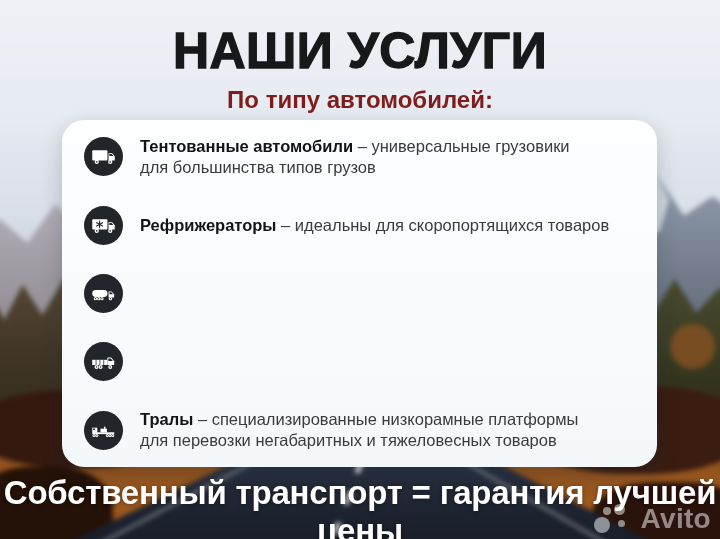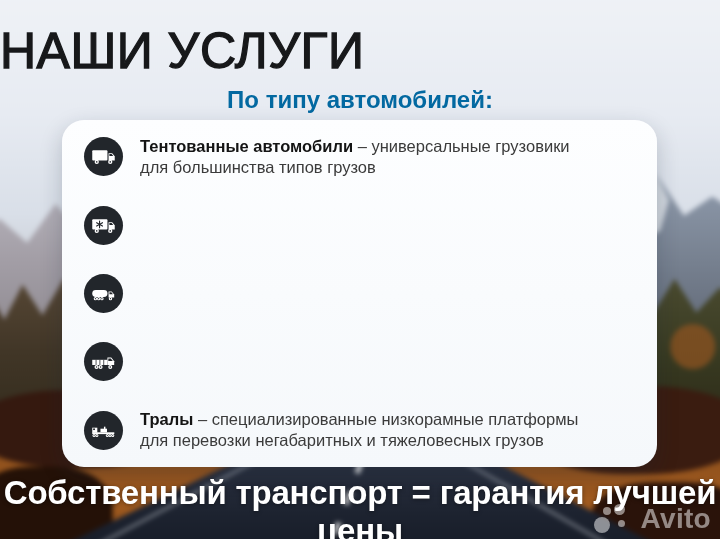--- a/index.html
+++ b/index.html
@@ -43,27 +43,27 @@
     clip-path:polygon(45% 0,57% 0,93% 100%,7% 100%);}
   .edge-left{left:322px;top:420px;width:2.5px;height:262px;background:#ccd1d6;opacity:.45;
     transform:rotate(62deg);transform-origin:top center;}
   .edge-right{left:398px;top:420px;width:2.5px;height:246px;background:#ccd1d6;opacity:.45;
     transform:rotate(-60deg);transform-origin:top center;}
   .center-dashes{left:370px;top:424px;width:5px;height:108px;
     background:repeating-linear-gradient(180deg,rgba(255,255,255,.85) 0 13px,rgba(255,255,255,0) 13px 32px);
     transform:rotate(20deg);transform-origin:top center;}
   
   .title{
-    position:absolute;top:22px;left:0;right:0;
-    font-size:50px;font-weight:normal;letter-spacing:.5px;color:#17181a;
+    position:absolute;top:22px;left:0;right:0;text-align:center;
+    font-size:50px;font-weight:bold;letter-spacing:.5px;color:#17181a;
     -webkit-text-stroke:1.3px #17181a;
   }
   .subtitle{
     position:absolute;top:86px;left:0;right:0;text-align:center;
-    font-size:24px;font-weight:bold;color:#0369a1;
+    font-size:24px;font-weight:bold;color:#7f1d1d;
   }
   .card{
     position:absolute;left:62px;top:120px;width:595px;height:347px;box-sizing:border-box;
     background:linear-gradient(180deg,#fdfeff 0%,#f5f8fb 100%);
     border-radius:22px;box-shadow:0 8px 22px rgba(25,35,55,.22);
     padding:16px 18px 16px 22px;
     display:flex;flex-direction:column;justify-content:space-between;
   }
   .service{display:flex;align-items:center;gap:17px;}
   .icon-wrap{
@@ -149,20 +149,24 @@
             <line x1="11.1" y1="9.5" x2="5.9" y2="12.5"></line>
           </g>
           <path d="M16.5 9h3.2l2.3 2.8v3.7h-5.5z"></path>
           <path d="M17.2 9.8h2l1.5 1.8h-3.5z" fill="#22262b"></path>
           <circle cx="6" cy="16.8" r="1.9"></circle>
             <circle cx="18" cy="16.8" r="1.9"></circle>
           <circle cx="6" cy="16.8" r="0.7" fill="#22262b"></circle>
             <circle cx="18" cy="16.8" r="0.7" fill="#22262b"></circle>
         </svg>
       </span>
+      <p class="service-text">
+        <b>Рефрижераторы</b>
+        <span class="desc">– идеальны для скоропортящихся товаров</span>
+      </p>
     </div>
 
 
     <div class="service">
       <span class="icon-wrap">
         <svg viewBox="0 0 24 24" fill="#ffffff">
           <rect x="2" y="8.8" width="13.5" height="6.2" rx="3.1"></rect>
           <path d="M16.5 10.2h2.8l2.2 2.6v2.7h-5z"></path>
           <path d="M17.3 10.9h1.7l1.4 1.7h-3.1z" fill="#22262b"></path>
           <circle cx="4.8" cy="16.6" r="1.5"></circle>
@@ -214,21 +218,21 @@
           <circle cx="3.6" cy="16.4" r="0.5" fill="#22262b"></circle>
             <circle cx="6.1" cy="16.4" r="0.5" fill="#22262b"></circle>
           <circle cx="15.4" cy="16.4" r="0.5" fill="#22262b"></circle>
             <circle cx="17.8" cy="16.4" r="0.5" fill="#22262b"></circle>
             <circle cx="20.2" cy="16.4" r="0.5" fill="#22262b"></circle>
         </svg>
       </span>
       <p class="service-text">
         <b>Тралы</b>
         <span class="desc">– специализированные низкорамные платформы
-для перевозки негабаритных и тяжеловесных грузов</span>
+для перевозки негабаритных и тяжеловесных товаров</span>
       </p>
     </div>
 
   </div>
 
   <div class="footer-headline">Собственный транспорт = гарантия лучшей цены</div>
 
   <div class="watermark">
     <span class="dots">
       <i class="d1"></i>

